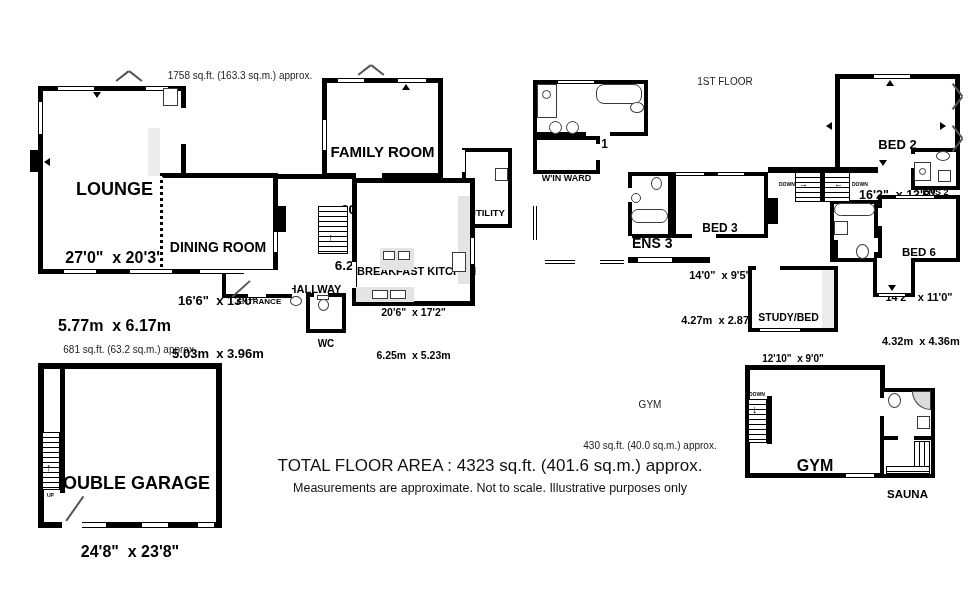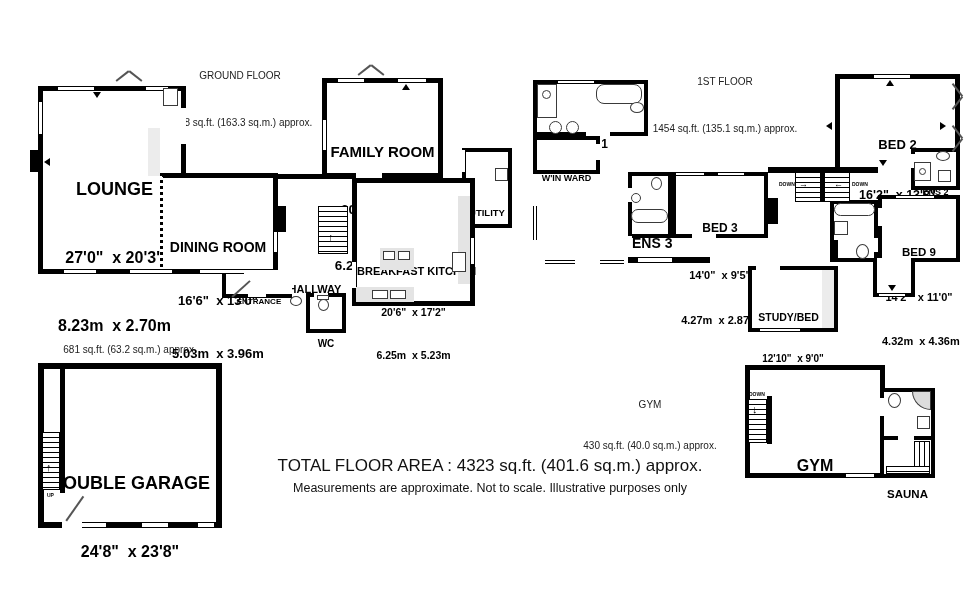--- a/index.html
+++ b/index.html
@@ -37,40 +37,38 @@
   .chev i.r{right:0;transform:rotate(38deg);transform-origin:right center}
   .leaf{position:absolute;background:#555;height:1.5px;transform-origin:left center}
   .footer{position:absolute;left:10px;width:960px;text-align:center;color:#111}
 </style>
 </head>
 <body>
 
 <div class="plan">
 
   <div class="hdr" style="left:140px;top:37px;width:200px">
-    <div>GROUND FLOOR</div>
     <div>1758 sq.ft. (163.3 sq.m.) approx.</div>
   </div>
   <div class="hdr" style="left:625px;top:43px;width:200px">
     <div>1ST FLOOR</div>
-    <div>1454 sq.ft. (135.1 sq.m.) approx.</div>
   </div>
   <div class="hdr" style="left:40px;top:297px;width:180px;line-height:2.1">
     <div>681 sq.ft. (63.2 sq.m.) approx.</div>
   </div>
   <div class="hdr" style="left:555px;top:371px;width:190px;line-height:1.35">
     <div>GYM</div>
     <div>430 sq.ft. (40.0 sq.m.) approx.</div>
   </div>
 
   <div class="room" style="left:38px;top:86px;width:148px;height:188px;border-right:none">
     <div class="lbl" style="top:40px;font-size:18px">
       <div>LOUNGE</div>
       <div style="font-size:16px">27'0"  x 20'3"</div>
-      <div style="font-size:16px">8.23m  x 2.70m</div>
+      <div style="font-size:16px">5.77m  x 6.17m</div>
     </div>
   </div>
 
   <div class="room" style="left:160px;top:173px;width:118px;height:101px;border-left:3px dotted #000">
     <div class="lbl" style="top:24px;font-size:14px">
       <div>DINING ROOM</div>
       <div style="font-size:13px">16'6"  x 13'0"</div>
       <div style="font-size:13px">5.03m  x 3.96m</div>
     </div>
   </div>
@@ -162,21 +160,21 @@
   <div class="room r4" style="left:911px;top:148px;width:49px;height:42px">
     <div class="lbl" style="top:12px;font-size:9px">
       <div>ENS 2</div>
     </div>
   </div>
 
   <div class="room r4" style="left:830px;top:200px;width:48px;height:62px"></div>
 
   <div class="room r4" style="left:878px;top:195px;width:82px;height:67px">
     <div class="lbl" style="top:16px;font-size:11.5px">
-      <div>BED 9</div>
+      <div>BED 6</div>
       <div style="font-size:11px">14'2"  x 11'0"</div>
       <div style="font-size:11px">4.32m  x 4.36m</div>
     </div>
   </div>
   <div class="room r4" style="left:873px;top:258px;width:42px;height:39px;border-top:none"></div>
 
   <div class="room r4" style="left:748px;top:266px;width:90px;height:66px">
     <div class="lbl" style="top:14px;font-size:10.5px">
       <div>STUDY/BED 5</div>
       <div style="font-size:10px">12'10"  x 9'0"</div>

